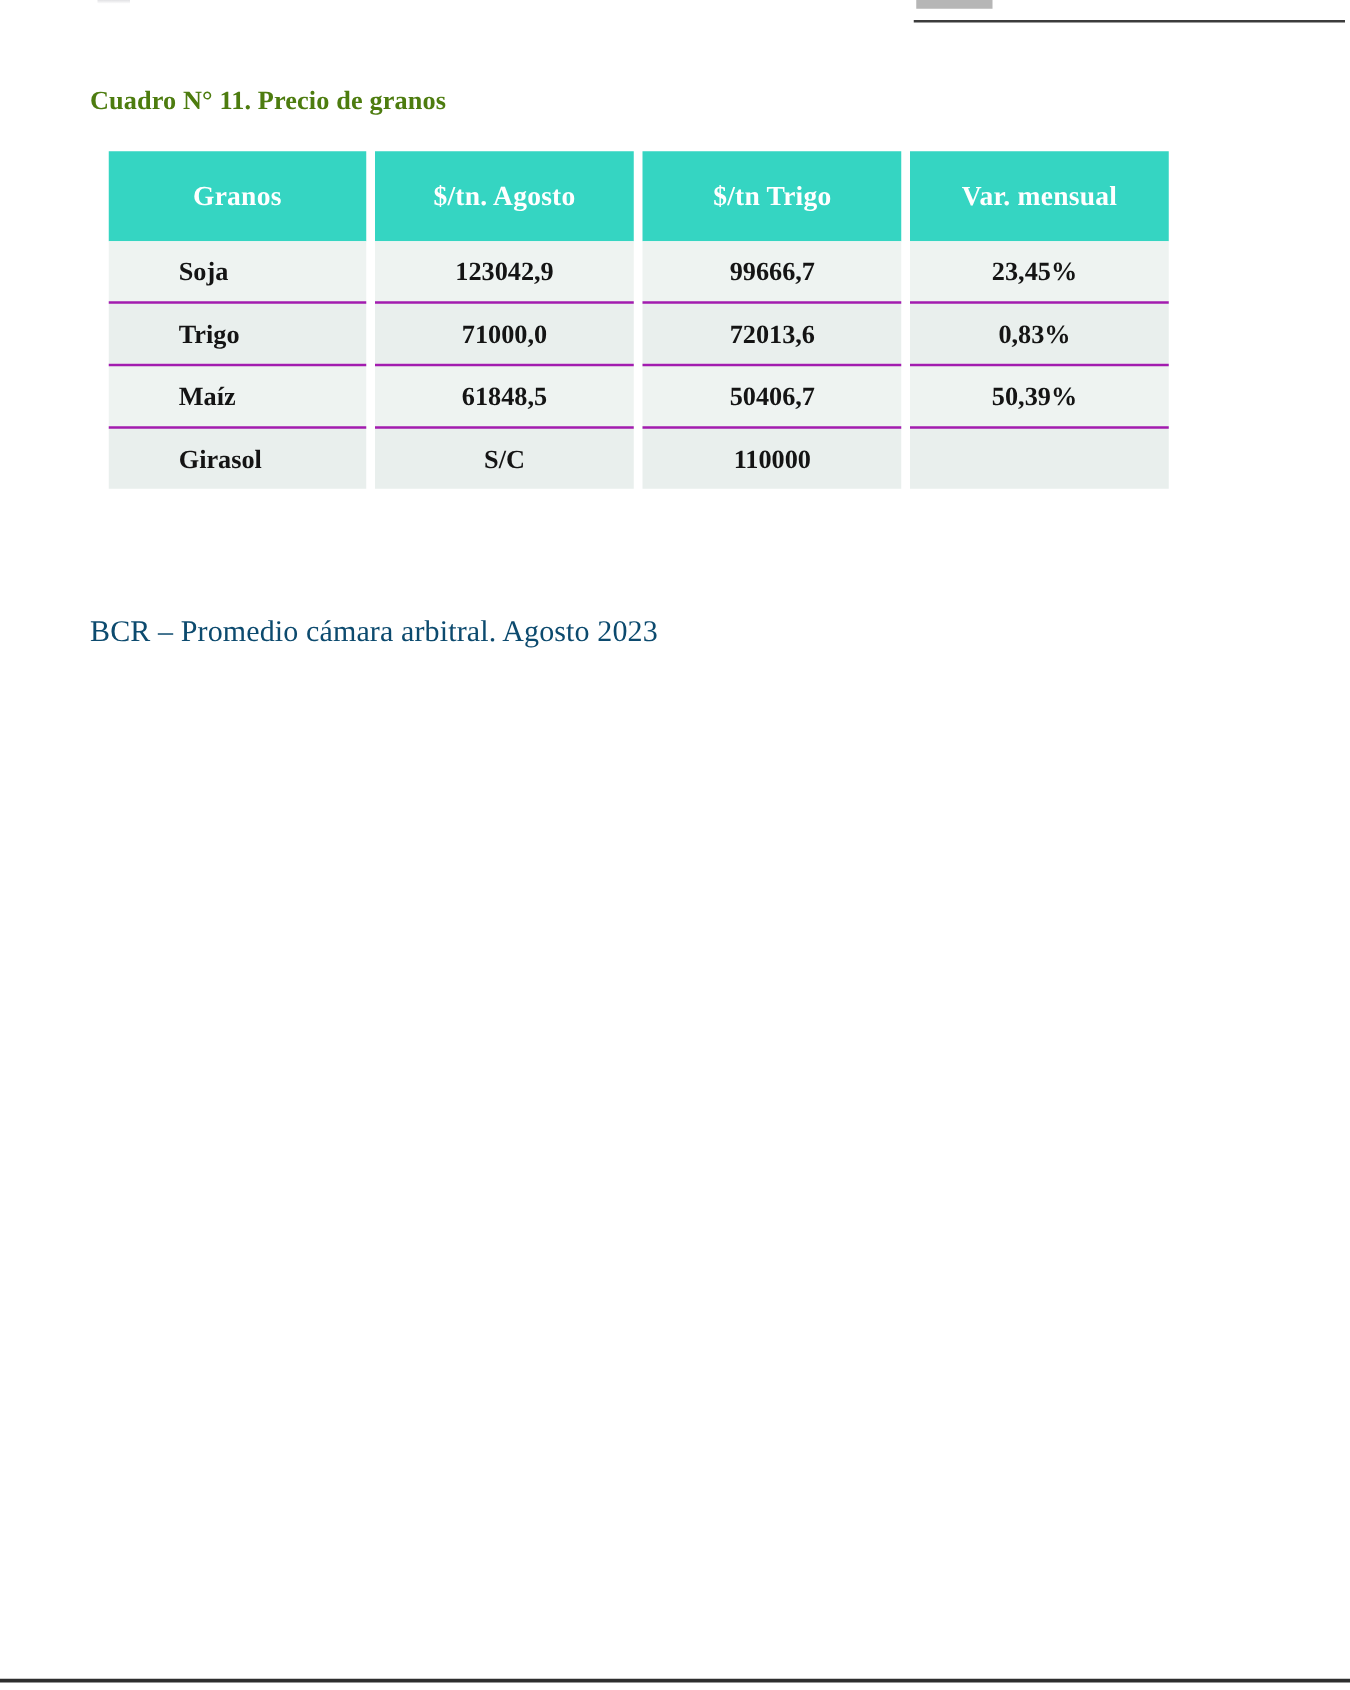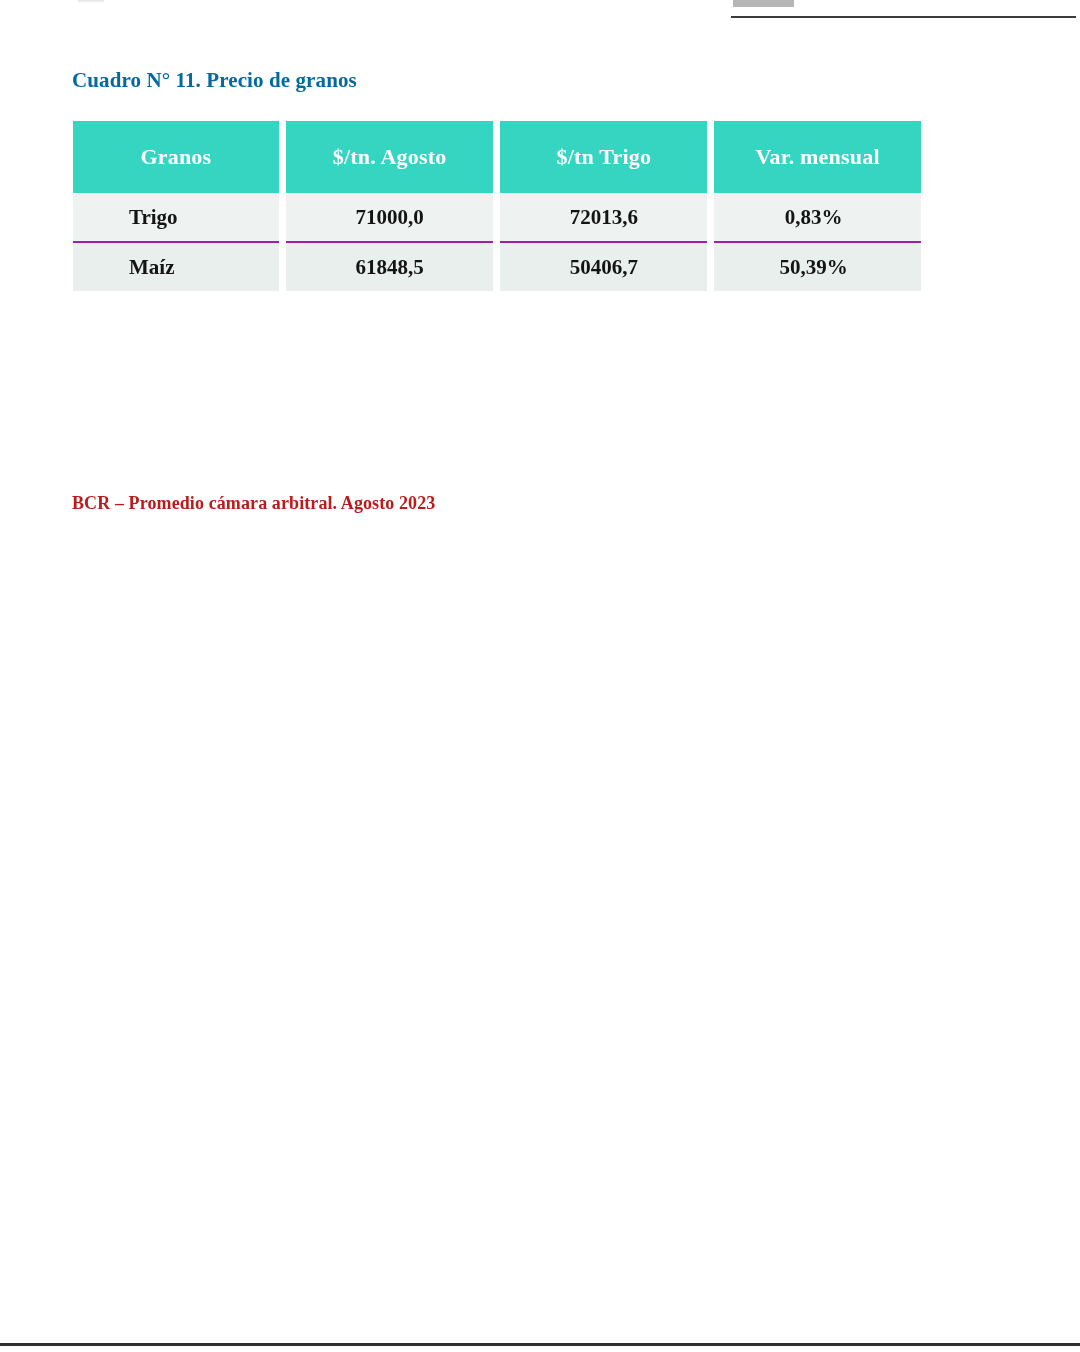--- a/index.html
+++ b/index.html
@@ -53,28 +53,28 @@
   }
 
   
   .table-title {
     position: absolute;
     left: 72px;
     top: 68px;
     font-size: 21px;
     font-weight: bold;
     letter-spacing: .1px;
-    color: #0369a1;
+    color: #4d7c0f;
     white-space: nowrap;
   }
 
   
   .grains-table {
     position: absolute;
-    left: 66px;
+    left: 80px;
     top: 121px;
     width: 862px;
     border-collapse: separate;
     border-spacing: 7px 0;
     table-layout: fixed;
   }
   .grains-table col.c-granos   { width: 203px; }
   .grains-table col.c-agosto   { width: 205px; }
   .grains-table col.c-julio    { width: 204px; }
   .grains-table col.c-var      { width: 204px; }
@@ -119,23 +119,23 @@
   .cell-var {
     text-align: center;
     padding-right: 8px !important;
   }
 
   
   .table-caption {
     position: absolute;
     left: 72px;
     top: 493px;
-    font-size: 18px;
-    font-weight: bold;
-    color: #b91c1c;
+    font-size: 24px;
+    font-weight: normal;
+    color: #0c4a6e;
     letter-spacing: .1px;
     white-space: nowrap;
   }
 </style>
 </head>
 <body>
 
 <div class="page-top-fragment"></div>
 <div class="header-grey-bar"></div>
 <div class="header-rule"></div>
@@ -152,29 +152,41 @@
   <thead>
     <tr>
       <th>Granos</th>
       <th>$/tn. Agosto</th>
       <th>$/tn Trigo</th>
       <th>Var. mensual</th>
     </tr>
   </thead>
   <tbody>
     <tr>
+      <td class="cell-granos">Soja</td>
+      <td class="cell-num">123042,9</td>
+      <td class="cell-num">99666,7</td>
+      <td class="cell-var">23,45%</td>
+    </tr>
+    <tr>
       <td class="cell-granos">Trigo</td>
       <td class="cell-num">71000,0</td>
       <td class="cell-num">72013,6</td>
       <td class="cell-var">0,83%</td>
     </tr>
     <tr>
       <td class="cell-granos">Maíz</td>
       <td class="cell-num">61848,5</td>
       <td class="cell-num">50406,7</td>
       <td class="cell-var">50,39%</td>
     </tr>
+    <tr>
+      <td class="cell-granos">Girasol</td>
+      <td class="cell-num">S/C</td>
+      <td class="cell-num">110000</td>
+      <td class="cell-var"></td>
+    </tr>
   </tbody>
 </table>
 
 <div class="table-caption">BCR – Promedio cámara arbitral. Agosto 2023</div>
 
 <div class="footer-rule"></div>
 
 </body></html>

